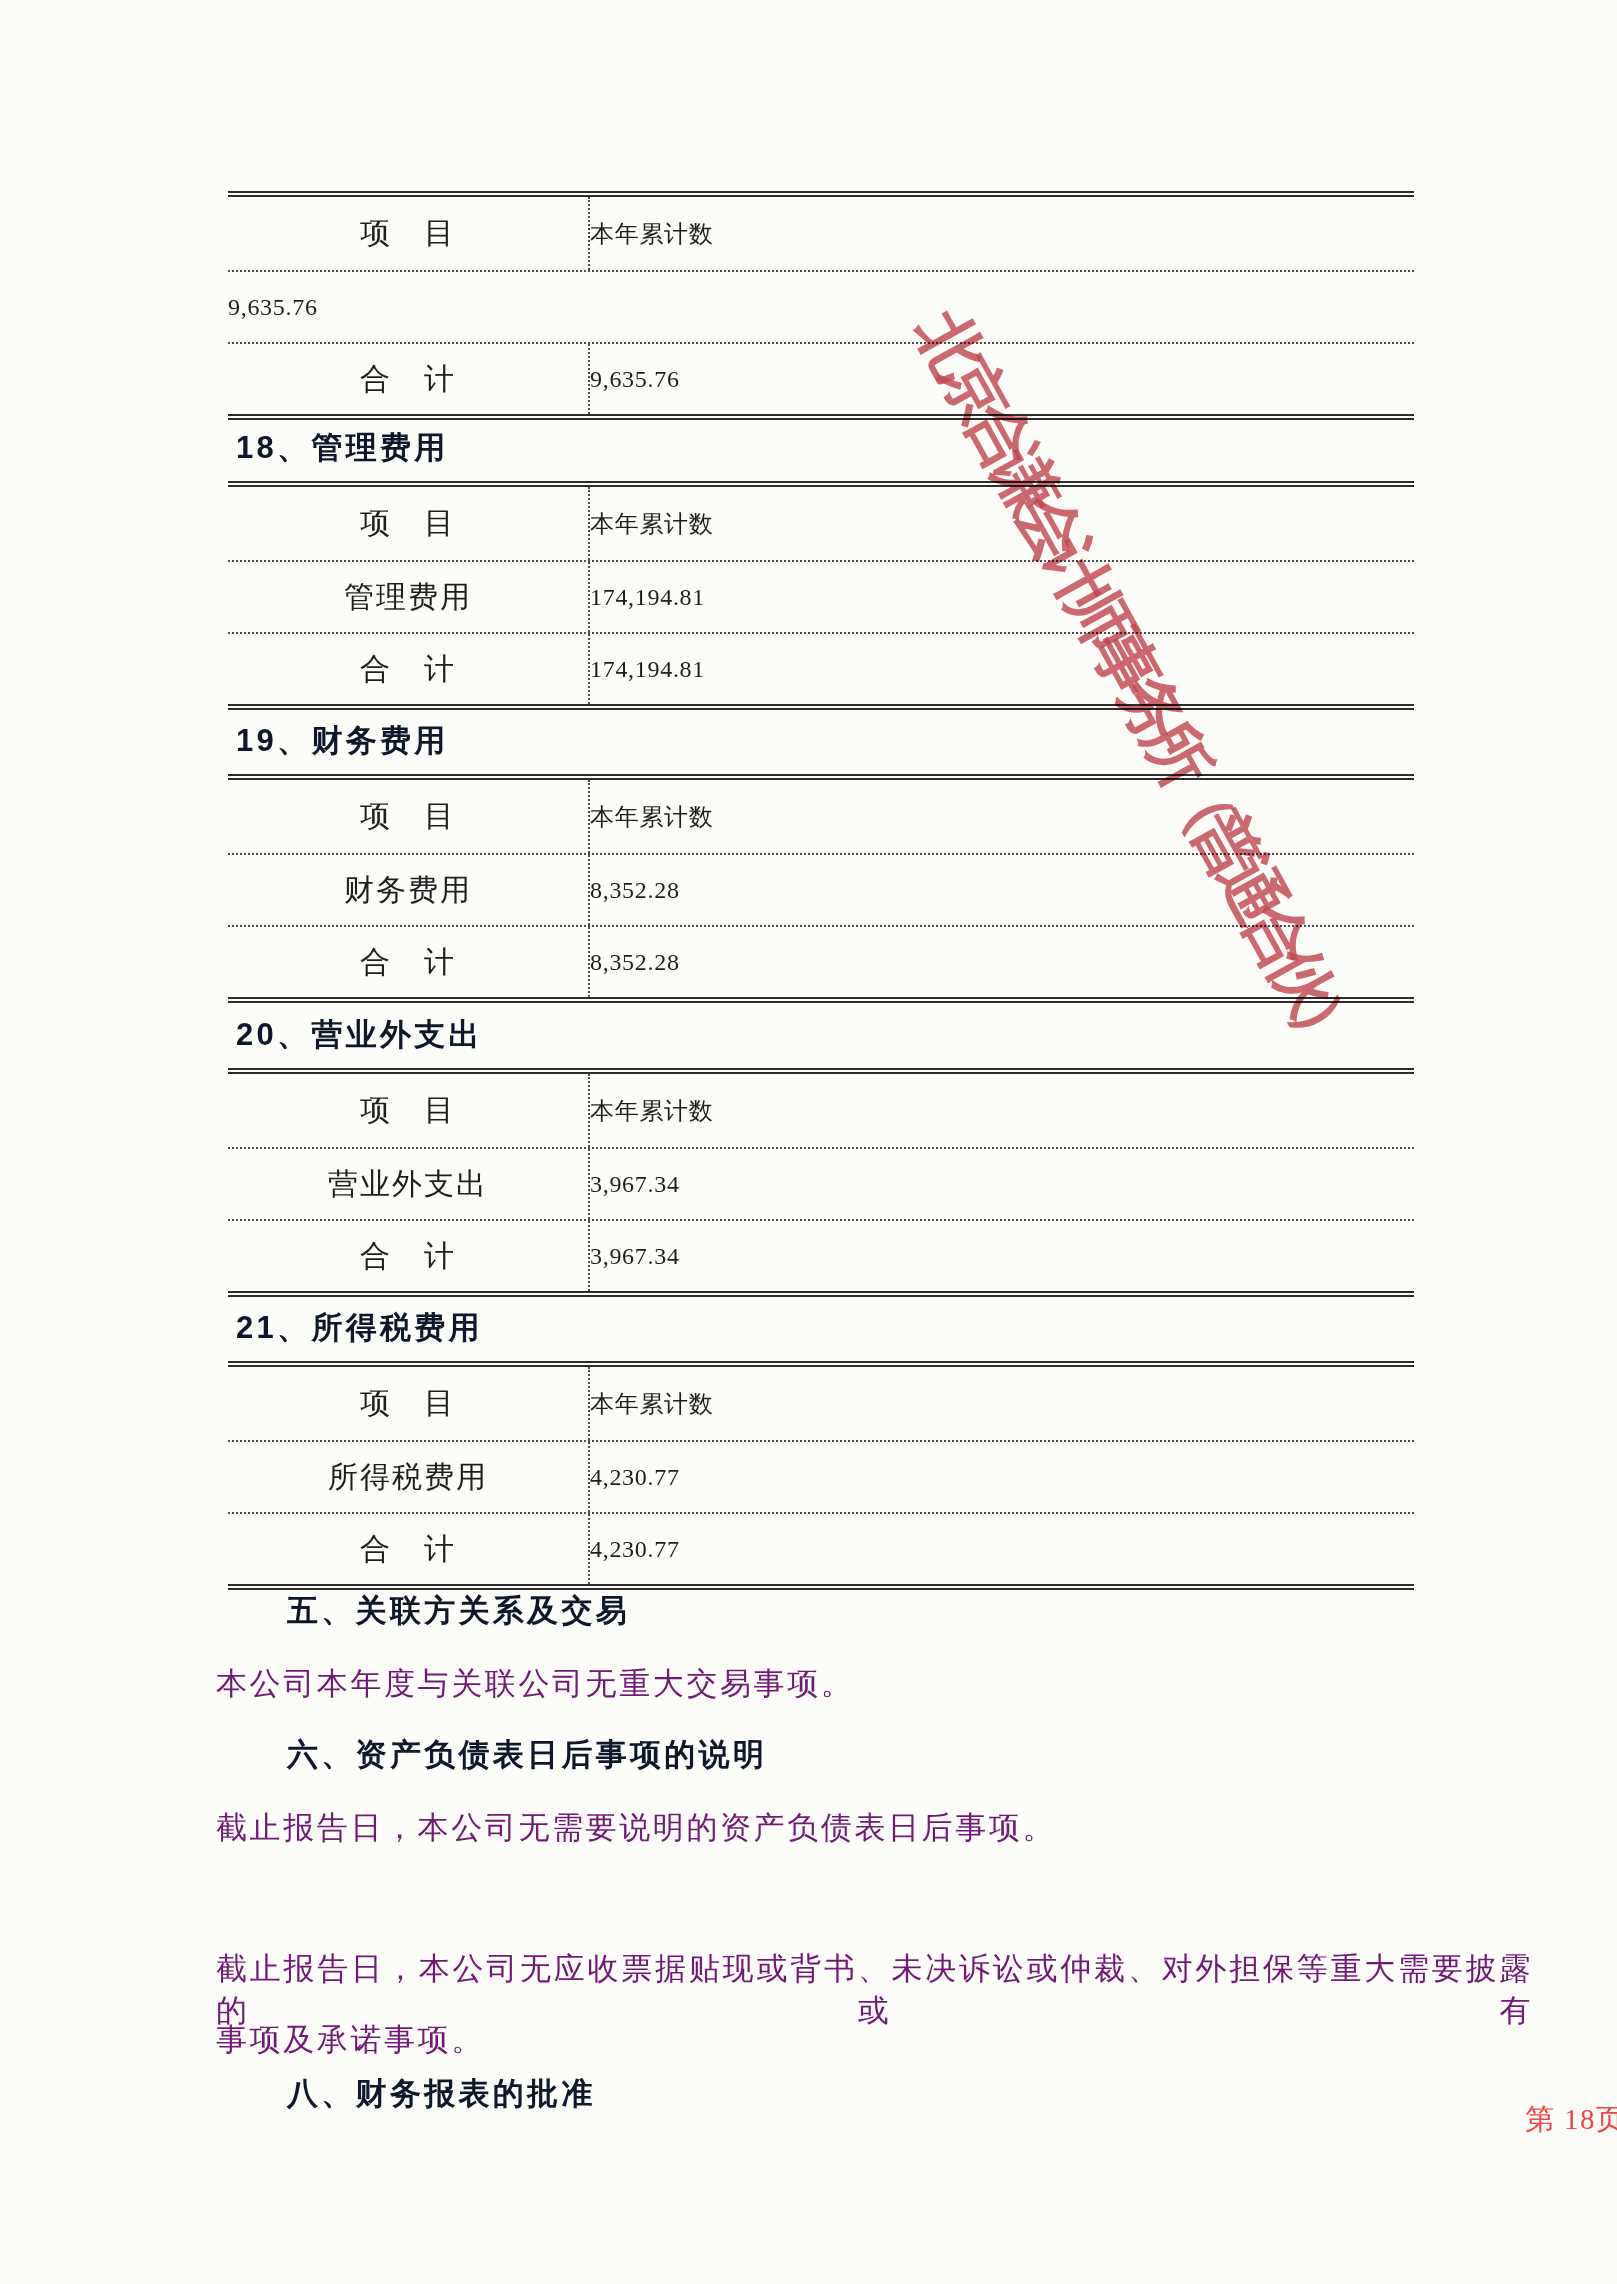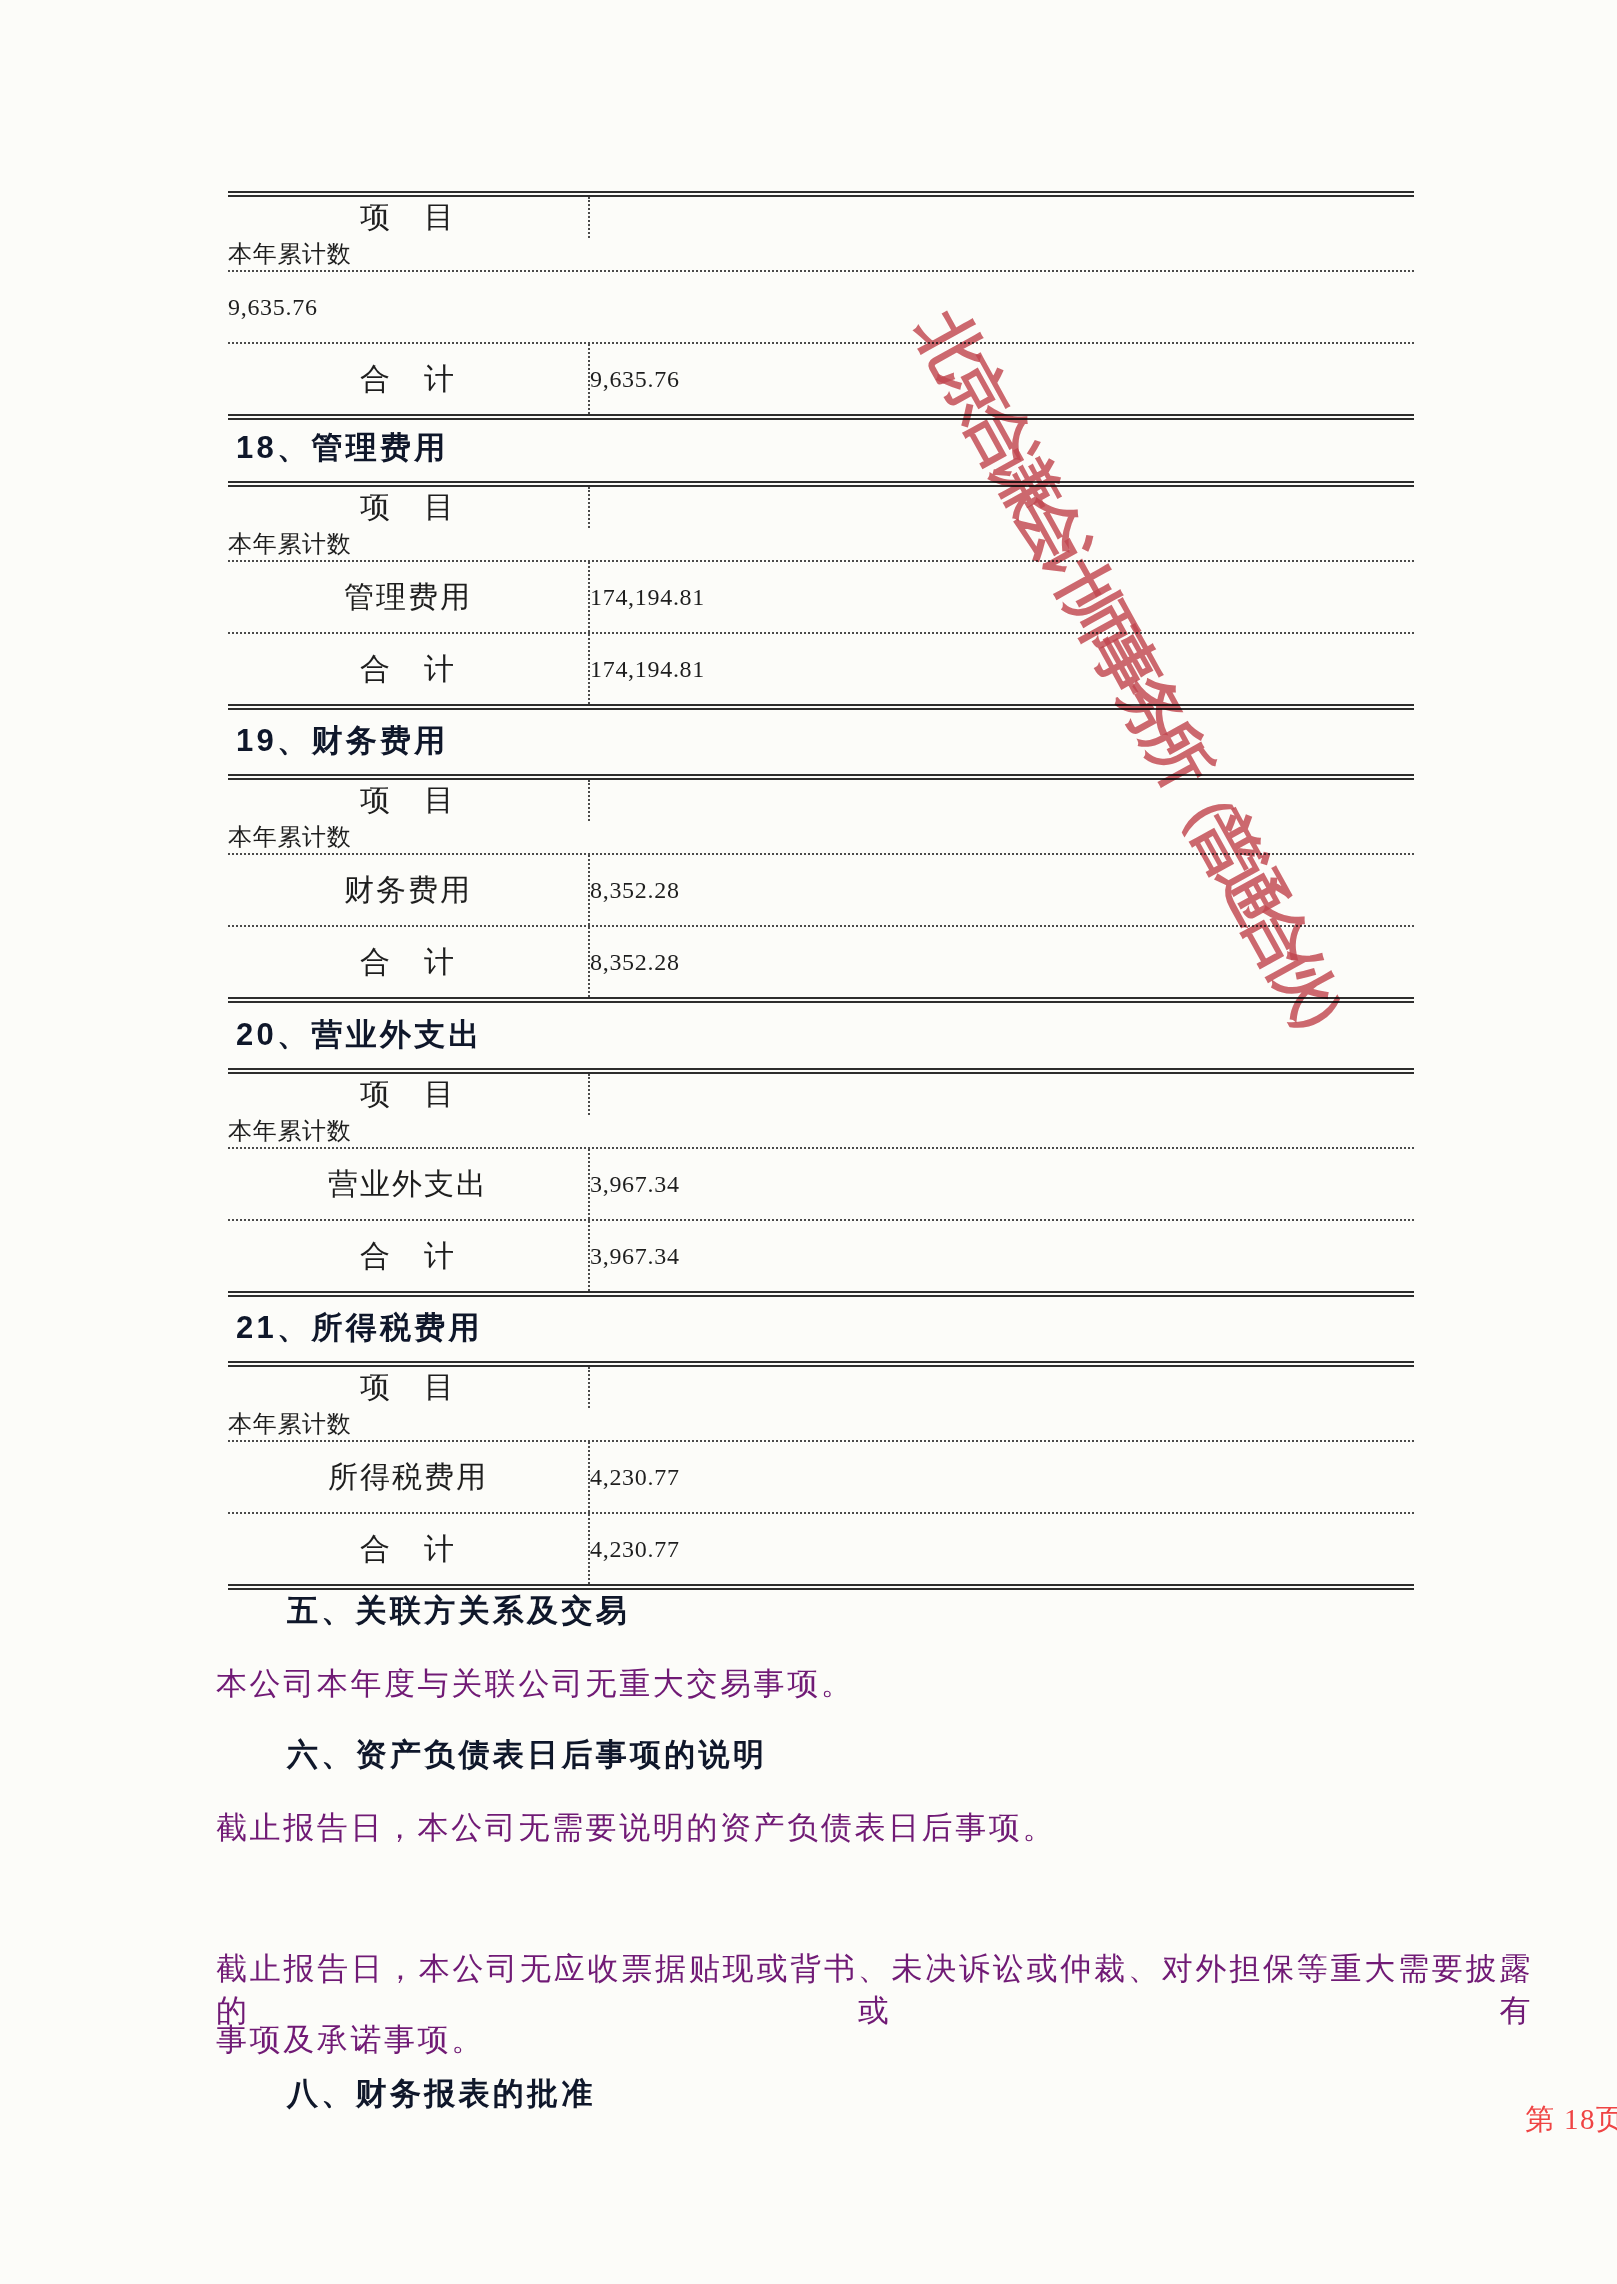--- a/index.html
+++ b/index.html
@@ -13,21 +13,21 @@
     font-family:"Liberation Serif","DejaVu Serif",serif;
   }
   
   .tbl{
     position:absolute;left:228px;width:1186px;
     border-top:6.5px double #2d2d2d;
     border-bottom:6.5px double #2d2d2d;
     background:transparent;
   }
   .tr{display:flex;height:70px;}
-  .tr.hd{height:73px;flex-direction:column;}
+  .tr.hd{height:73px;}
   .tr + .tr{border-top:2px dotted #4b4b4b;}
   .td{display:flex;align-items:center;}
   .td.l{
     width:360px;justify-content:center;
     border-right:2px dotted #4b4b4b;
     font-size:30px;letter-spacing:2px;
   }
   .td.r{flex:1;justify-content:flex-start;}
   .td.r .v{width:535px;text-align:left;font-size:24px;letter-spacing:0.7px;}
   

